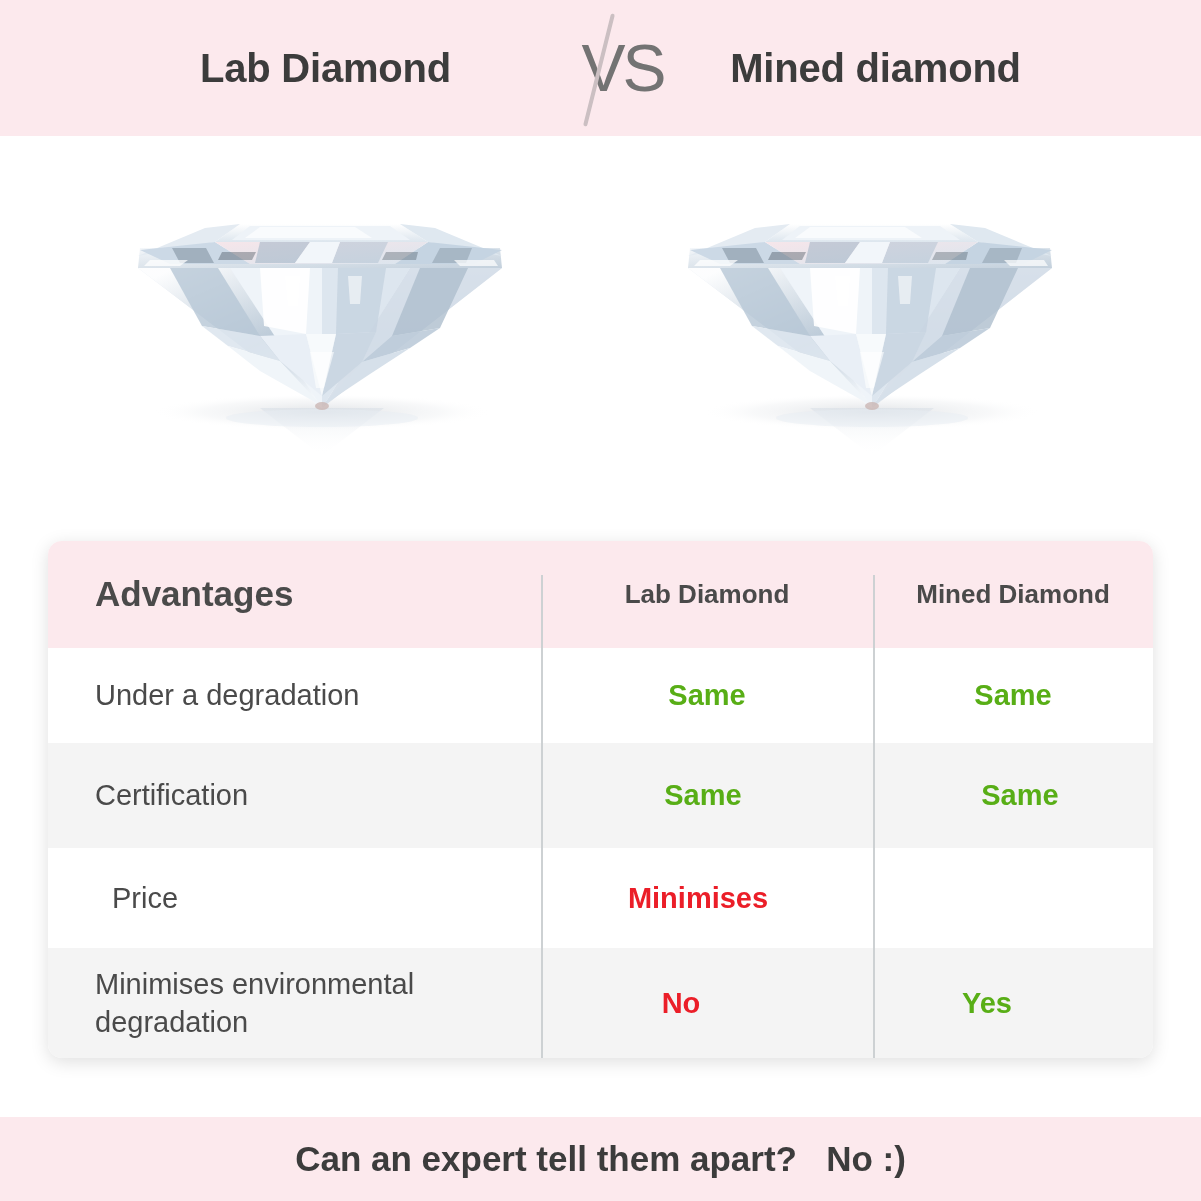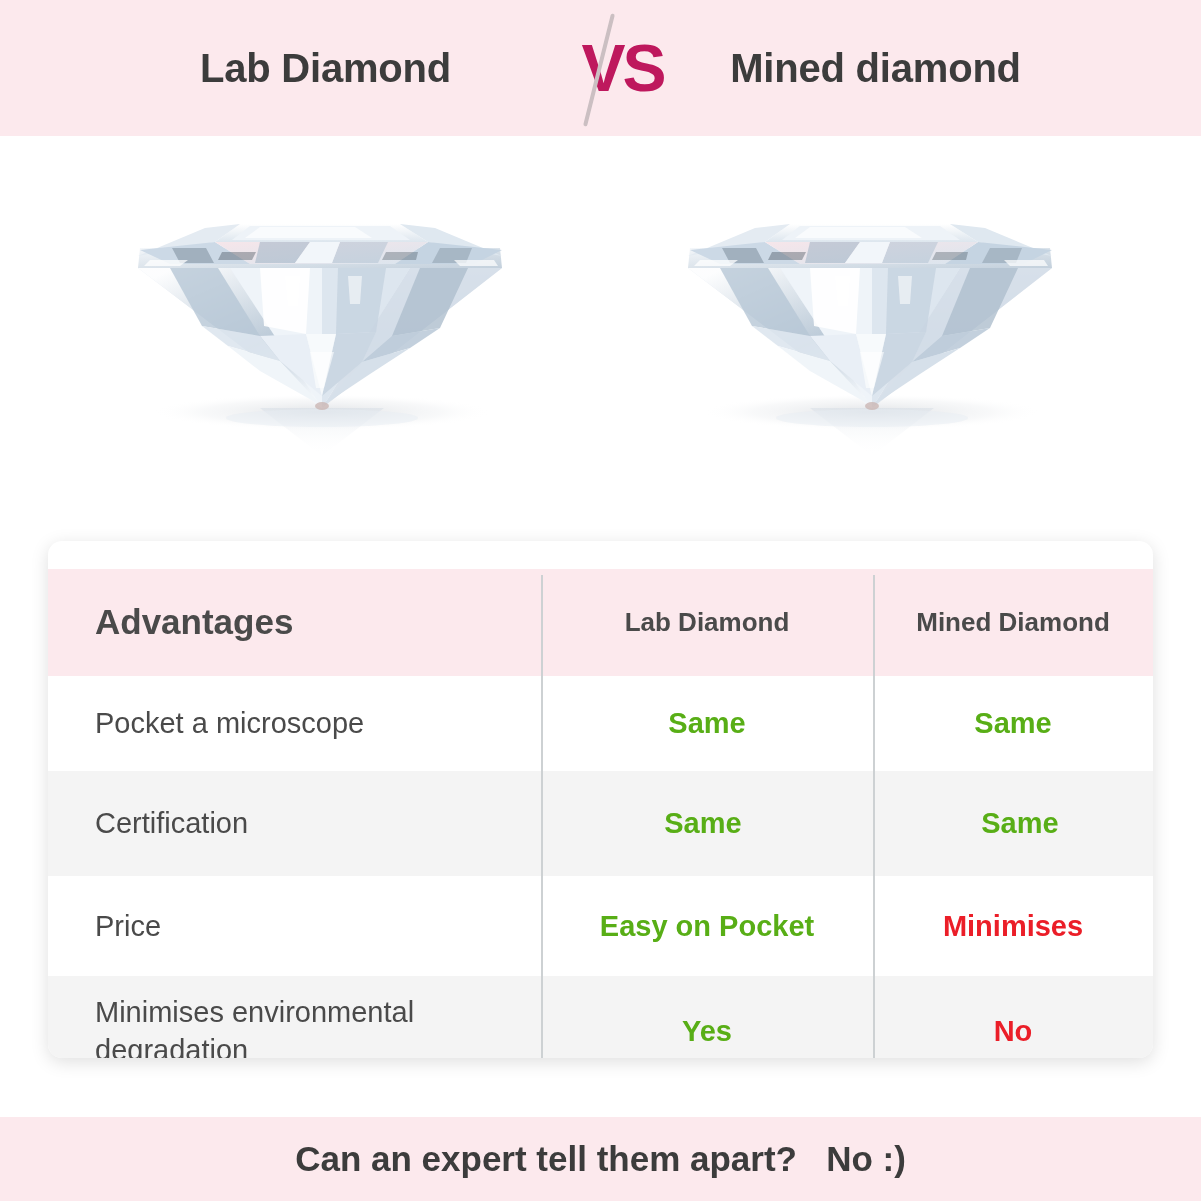--- a/index.html
+++ b/index.html
@@ -40,22 +40,22 @@
   .vs-wrap {
     position: relative;
     width: 120px;
     height: 120px;
     display: flex;
     align-items: center;
     justify-content: center;
   }
   .vs-text {
     font-size: 66px;
-    font-weight: bold;
-    color: #be185d;
+    font-weight: normal;
+    color: #737373;
     line-height: 1;
     letter-spacing: -3px;
     position: relative;
     z-index: 1;
     margin-left: 44px;
   }
   .vs-slash {
     position: absolute;
     left: 56px;
     top: 4px;
@@ -101,25 +101,24 @@
   }
   .trow {
     position: relative;
     display: flex;
     align-items: center;
     box-sizing: border-box;
   }
   .trow.head {
     height: 107px;
     background: #fce9ed;
-    margin-top: 28px;
   }
   .trow.r0 { height: 95px;  background: #ffffff; }
   .trow.r1 { height: 105px; background: #f4f4f4; gap: 26px; }
-  .trow.r2 { height: 100px; background: #ffffff; }
+  .trow.r2 { height: 100px; background: #ffffff; padding-left: 17px; }
   .trow.r3 { height: 110px; background: #f4f4f4; }
 
   .cell-label {
     width: 493px;
     padding-left: 47px;
     box-sizing: border-box;
     font-size: 29px;
     color: #4a4a4a;
     line-height: 1.32;
   }
@@ -335,40 +334,39 @@
   <div class="vdiv one"></div>
   <div class="vdiv two"></div>
 
   <div class="trow head">
     <div class="cell-label head">Advantages</div>
     <div class="cell-val head">Lab Diamond</div>
     <div class="cell-val head second">Mined Diamond</div>
   </div>
 
   <div class="trow r0">
-    <div class="cell-label">Pocket a microscope</div>
+    <div class="cell-label">Under a degradation</div>
     <div class="cell-val val-green">Same</div>
     <div class="cell-val second val-green">Same</div>
   </div>
 
   <div class="trow r1">
     <div class="cell-label">Certification</div>
     <div class="cell-val val-green">Same</div>
     <div class="cell-val second val-green">Same</div>
   </div>
 
   <div class="trow r2">
     <div class="cell-label">Price</div>
-    <div class="cell-val val-green">Easy on Pocket</div>
     <div class="cell-val second val-red">Minimises</div>
   </div>
 
   <div class="trow r3">
     <div class="cell-label">Minimises environmental degradation</div>
+    <div class="cell-val second val-red">No</div>
     <div class="cell-val val-green">Yes</div>
-    <div class="cell-val second val-red">No</div>
   </div>
 
 </div>
 
 <div class="footer-band">
   <div class="footer-text">Can an expert tell them apart?   No :)</div>
 </div>
 
 </body></html>

